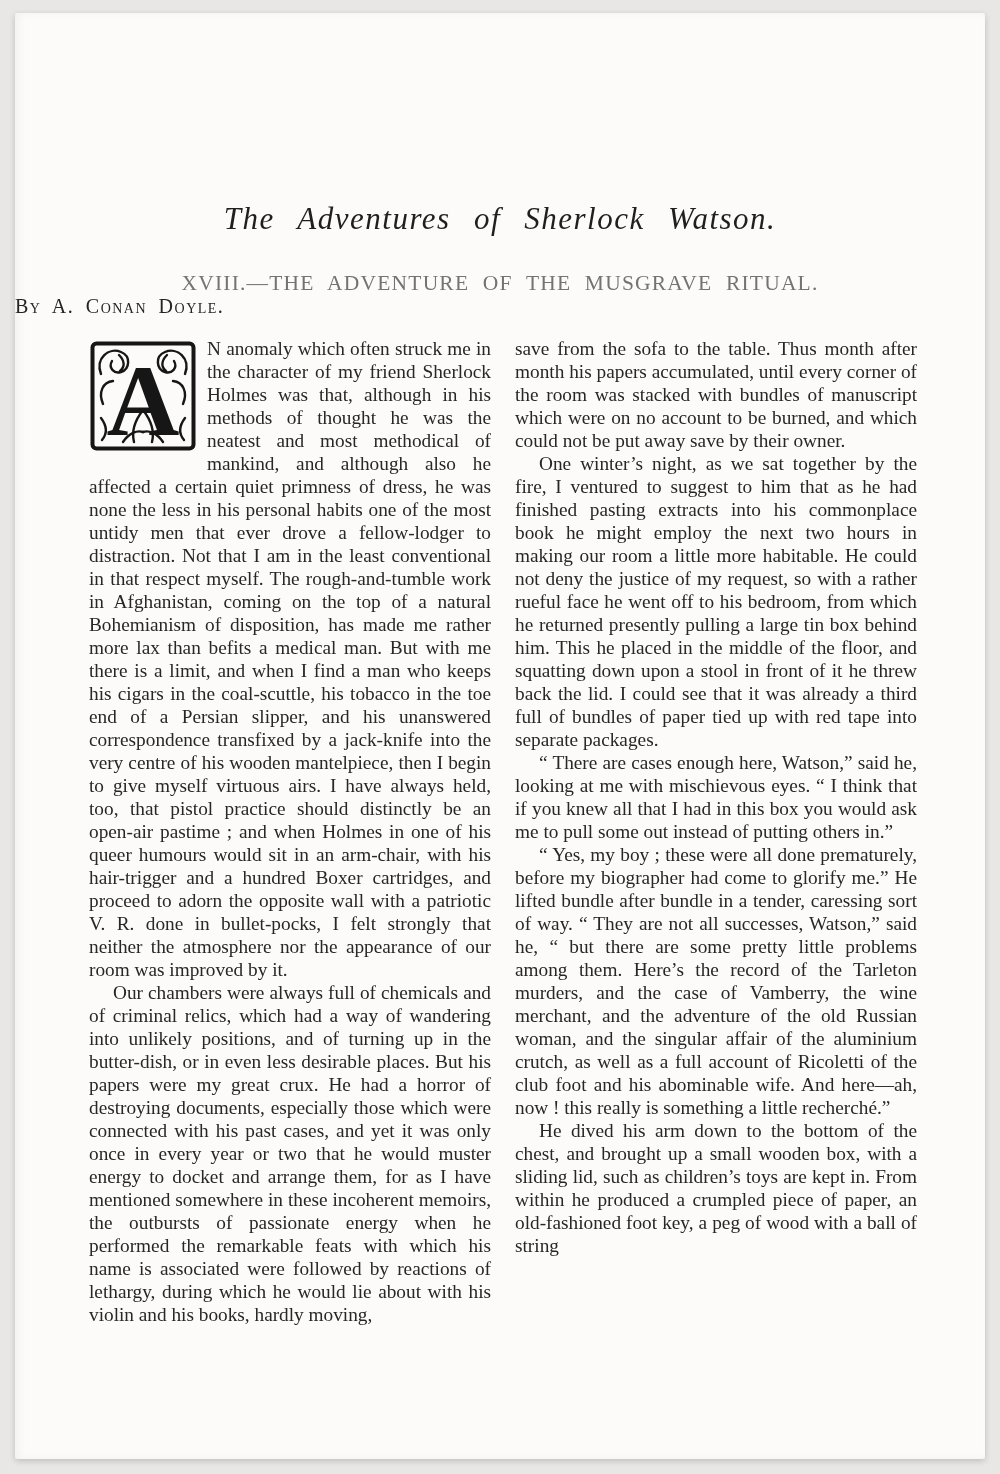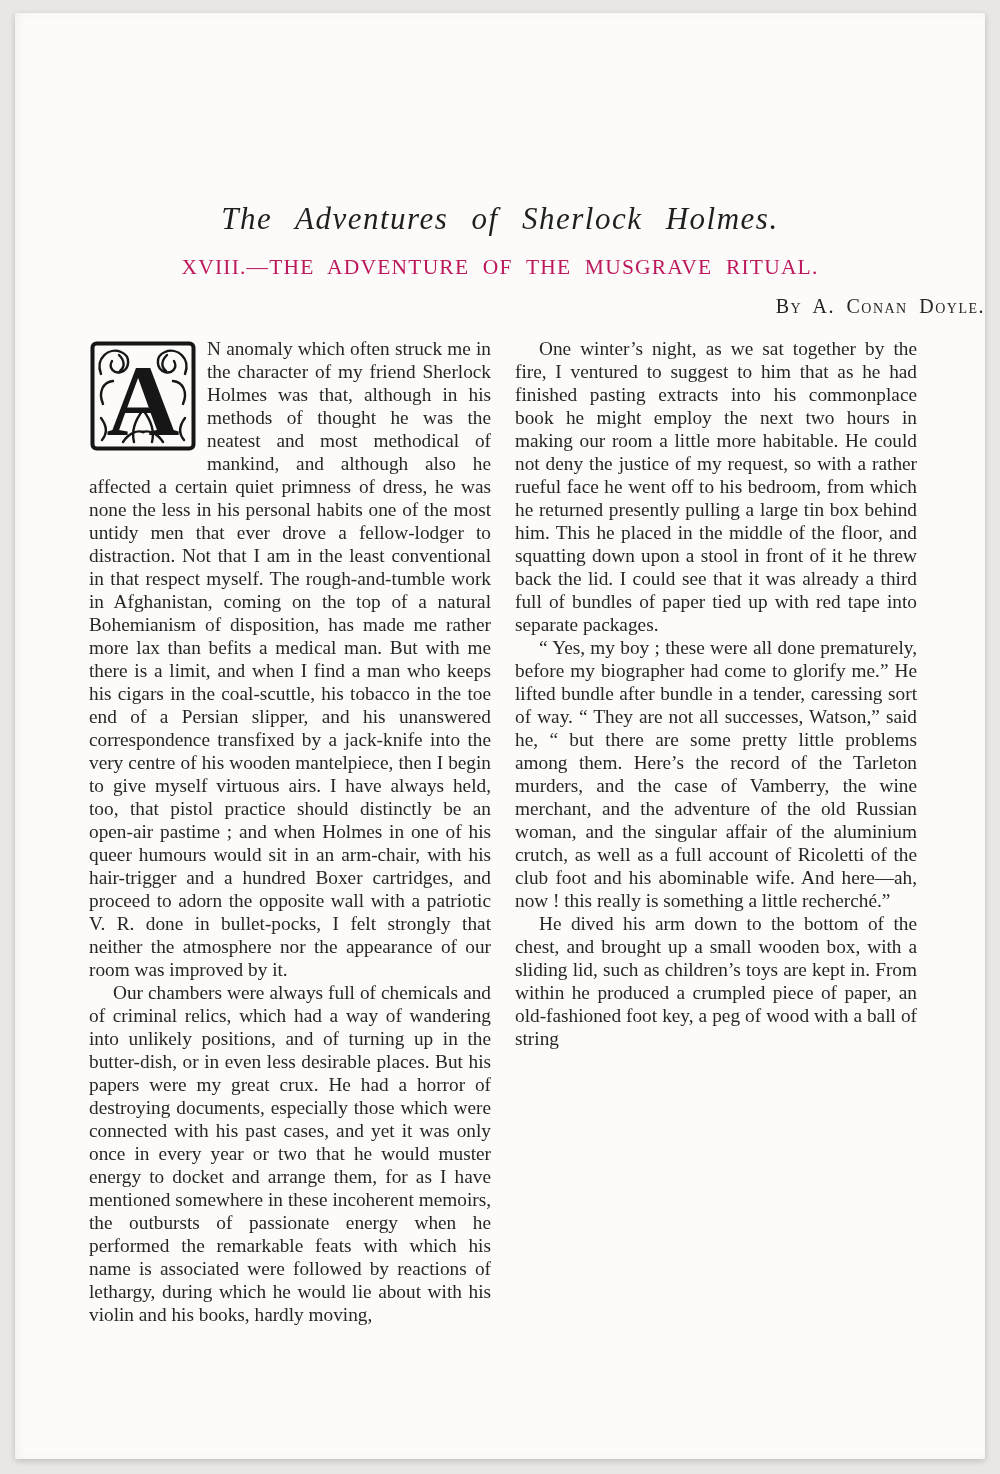--- a/index.html
+++ b/index.html
@@ -25,31 +25,31 @@
     text-align: center;
     font-style: italic;
     font-weight: 400;
     font-size: 31px;
     letter-spacing: 1.5px;
     word-spacing: 14px;
     color: #1f1f1f;
   }
   .chapter {
     position: absolute; left: 0; right: 0; top: 242px;
-    margin: 0;
+    margin: 16px;
     text-align: center;
     font-weight: 400;
     font-size: 21.5px;
     letter-spacing: 1.2px;
     word-spacing: 7px;
-    color: #be185d;
+    color: #737373;
   }
   .byline {
     position: absolute; left: 0; right: 0; top: 282px;
-    text-align: right;
+    text-align: left;
     font-variant: small-caps;
     font-size: 20px;
     letter-spacing: 1.5px;
     word-spacing: 5px;
     color: #242424;
   }
   .columns {
     position: absolute; left: 74px; top: 324px;
     width: 828px;
     display: flex;
@@ -71,21 +71,21 @@
     margin: 3px 10px 20px 0;
   }
   .dropcap svg { display: block; width: 108px; height: 112px; }
 </style>
 </head>
 <body>
 
 <div class="stage">
   <div class="paper">
 
-    <h1 class="title">The Adventures of Sherlock Holmes.</h1>
+    <h1 class="title">The Adventures of Sherlock Watson.</h1>
     <h2 class="chapter">XVIII.—THE ADVENTURE OF THE MUSGRAVE RITUAL.</h2>
     <div class="byline">By A. Conan Doyle.</div>
 
     <div class="columns">
 
       <div class="col">
         <p>
           <span class="dropcap">
               <svg viewBox="0 0 108 112" xmlns="http://www.w3.org/2000/svg">
             <rect x="3.5" y="3.5" width="101" height="105" fill="none" stroke="#161616" stroke-width="4" rx="4"></rect>
@@ -104,20 +104,22 @@
               <path d="M78 15 C72 21 72 27 77 31"></path>
             </g>
             <text x="54" y="95" text-anchor="middle" font-family="'Liberation Serif', serif" font-size="101" font-weight="600" fill="#161616">A</text>
           </svg>
             </span><span>N anomaly which often struck me in the character of my friend Sherlock Holmes was that, although in his methods of thought he was the neatest and most methodical of mankind, and although also he affected a certain quiet primness of dress, he was none the less in his personal habits one of the most untidy men that ever drove a fellow-lodger to distraction.  Not that I am in the least conventional in that respect myself.  The rough-and-tumble work in Afghanistan, coming on the top of a natural Bohemianism of disposition, has made me rather more lax than befits a medical man.  But with me there is a limit, and when I find a man who keeps his cigars in the coal-scuttle, his tobacco in the toe end of a Persian slipper, and his unanswered correspondence transfixed by a jack-knife into the very centre of his wooden mantelpiece, then I begin to give myself virtuous airs.  I have always held, too, that pistol practice should distinctly be an open-air pastime ; and when Holmes in one of his queer humours would sit in an arm-chair, with his hair-trigger and a hundred Boxer cartridges, and proceed to adorn the opposite wall with a patriotic V. R. done in bullet-pocks, I felt strongly that neither the atmosphere nor the appearance of our room was improved by it.</span>
         </p>
         <p class="indent">Our chambers were always full of chemicals and of criminal relics, which had a way of wandering into unlikely positions, and of turning up in the butter-dish, or in even less desirable places.  But his papers were my great crux.  He had a horror of destroying documents, especially those which were connected with his past cases, and yet it was only once in every year or two that he would muster energy to docket and arrange them, for as I have mentioned somewhere in these incoherent memoirs, the outbursts of passionate energy when he performed the remarkable feats with which his name is associated were followed by reactions of lethargy, during which he would lie about with his violin and his books, hardly moving,</p>
       </div>
 
       <div class="col">
+        <p>save from the sofa to the table.  Thus month after month his papers accumulated, until every corner of the room was stacked with bundles of manuscript which were on no account to be burned, and which could not be put away save by their owner.</p>
         <p class="indent">One winter’s night, as we sat together by the fire, I ventured to suggest to him that as he had finished pasting extracts into his commonplace book he might employ the next two hours in making our room a little more habitable.  He could not deny the justice of my request, so with a rather rueful face he went off to his bedroom, from which he returned presently pulling a large tin box behind him.  This he placed in the middle of the floor, and squatting down upon a stool in front of it he threw back the lid.  I could see that it was already a third full of bundles of paper tied up with red tape into separate packages.</p>
+        <p class="indent">“ There are cases enough here, Watson,” said he, looking at me with mischievous eyes. “ I think that if you knew all that I had in this box you would ask me to pull some out instead of putting others in.”</p>
         <p class="indent">“ Yes, my boy ; these were all done prematurely, before my biographer had come to glorify me.”  He lifted bundle after bundle in a tender, caressing sort of way.  “ They are not all successes, Watson,” said he, “ but there are some pretty little problems among them.  Here’s the record of the Tarleton murders, and the case of Vamberry, the wine merchant, and the adventure of the old Russian woman, and the singular affair of the aluminium crutch, as well as a full account of Ricoletti of the club foot and his abominable wife.  And here—ah, now ! this really is something a little recherché.”</p>
         <p class="indent">He dived his arm down to the bottom of the chest, and brought up a small wooden box, with a sliding lid, such as children’s toys are kept in.  From within he produced a crumpled piece of paper, an old-fashioned foot key, a peg of wood with a ball of string</p>
       </div>
 
     </div>
   </div>
 </div>
 
 </body></html>

